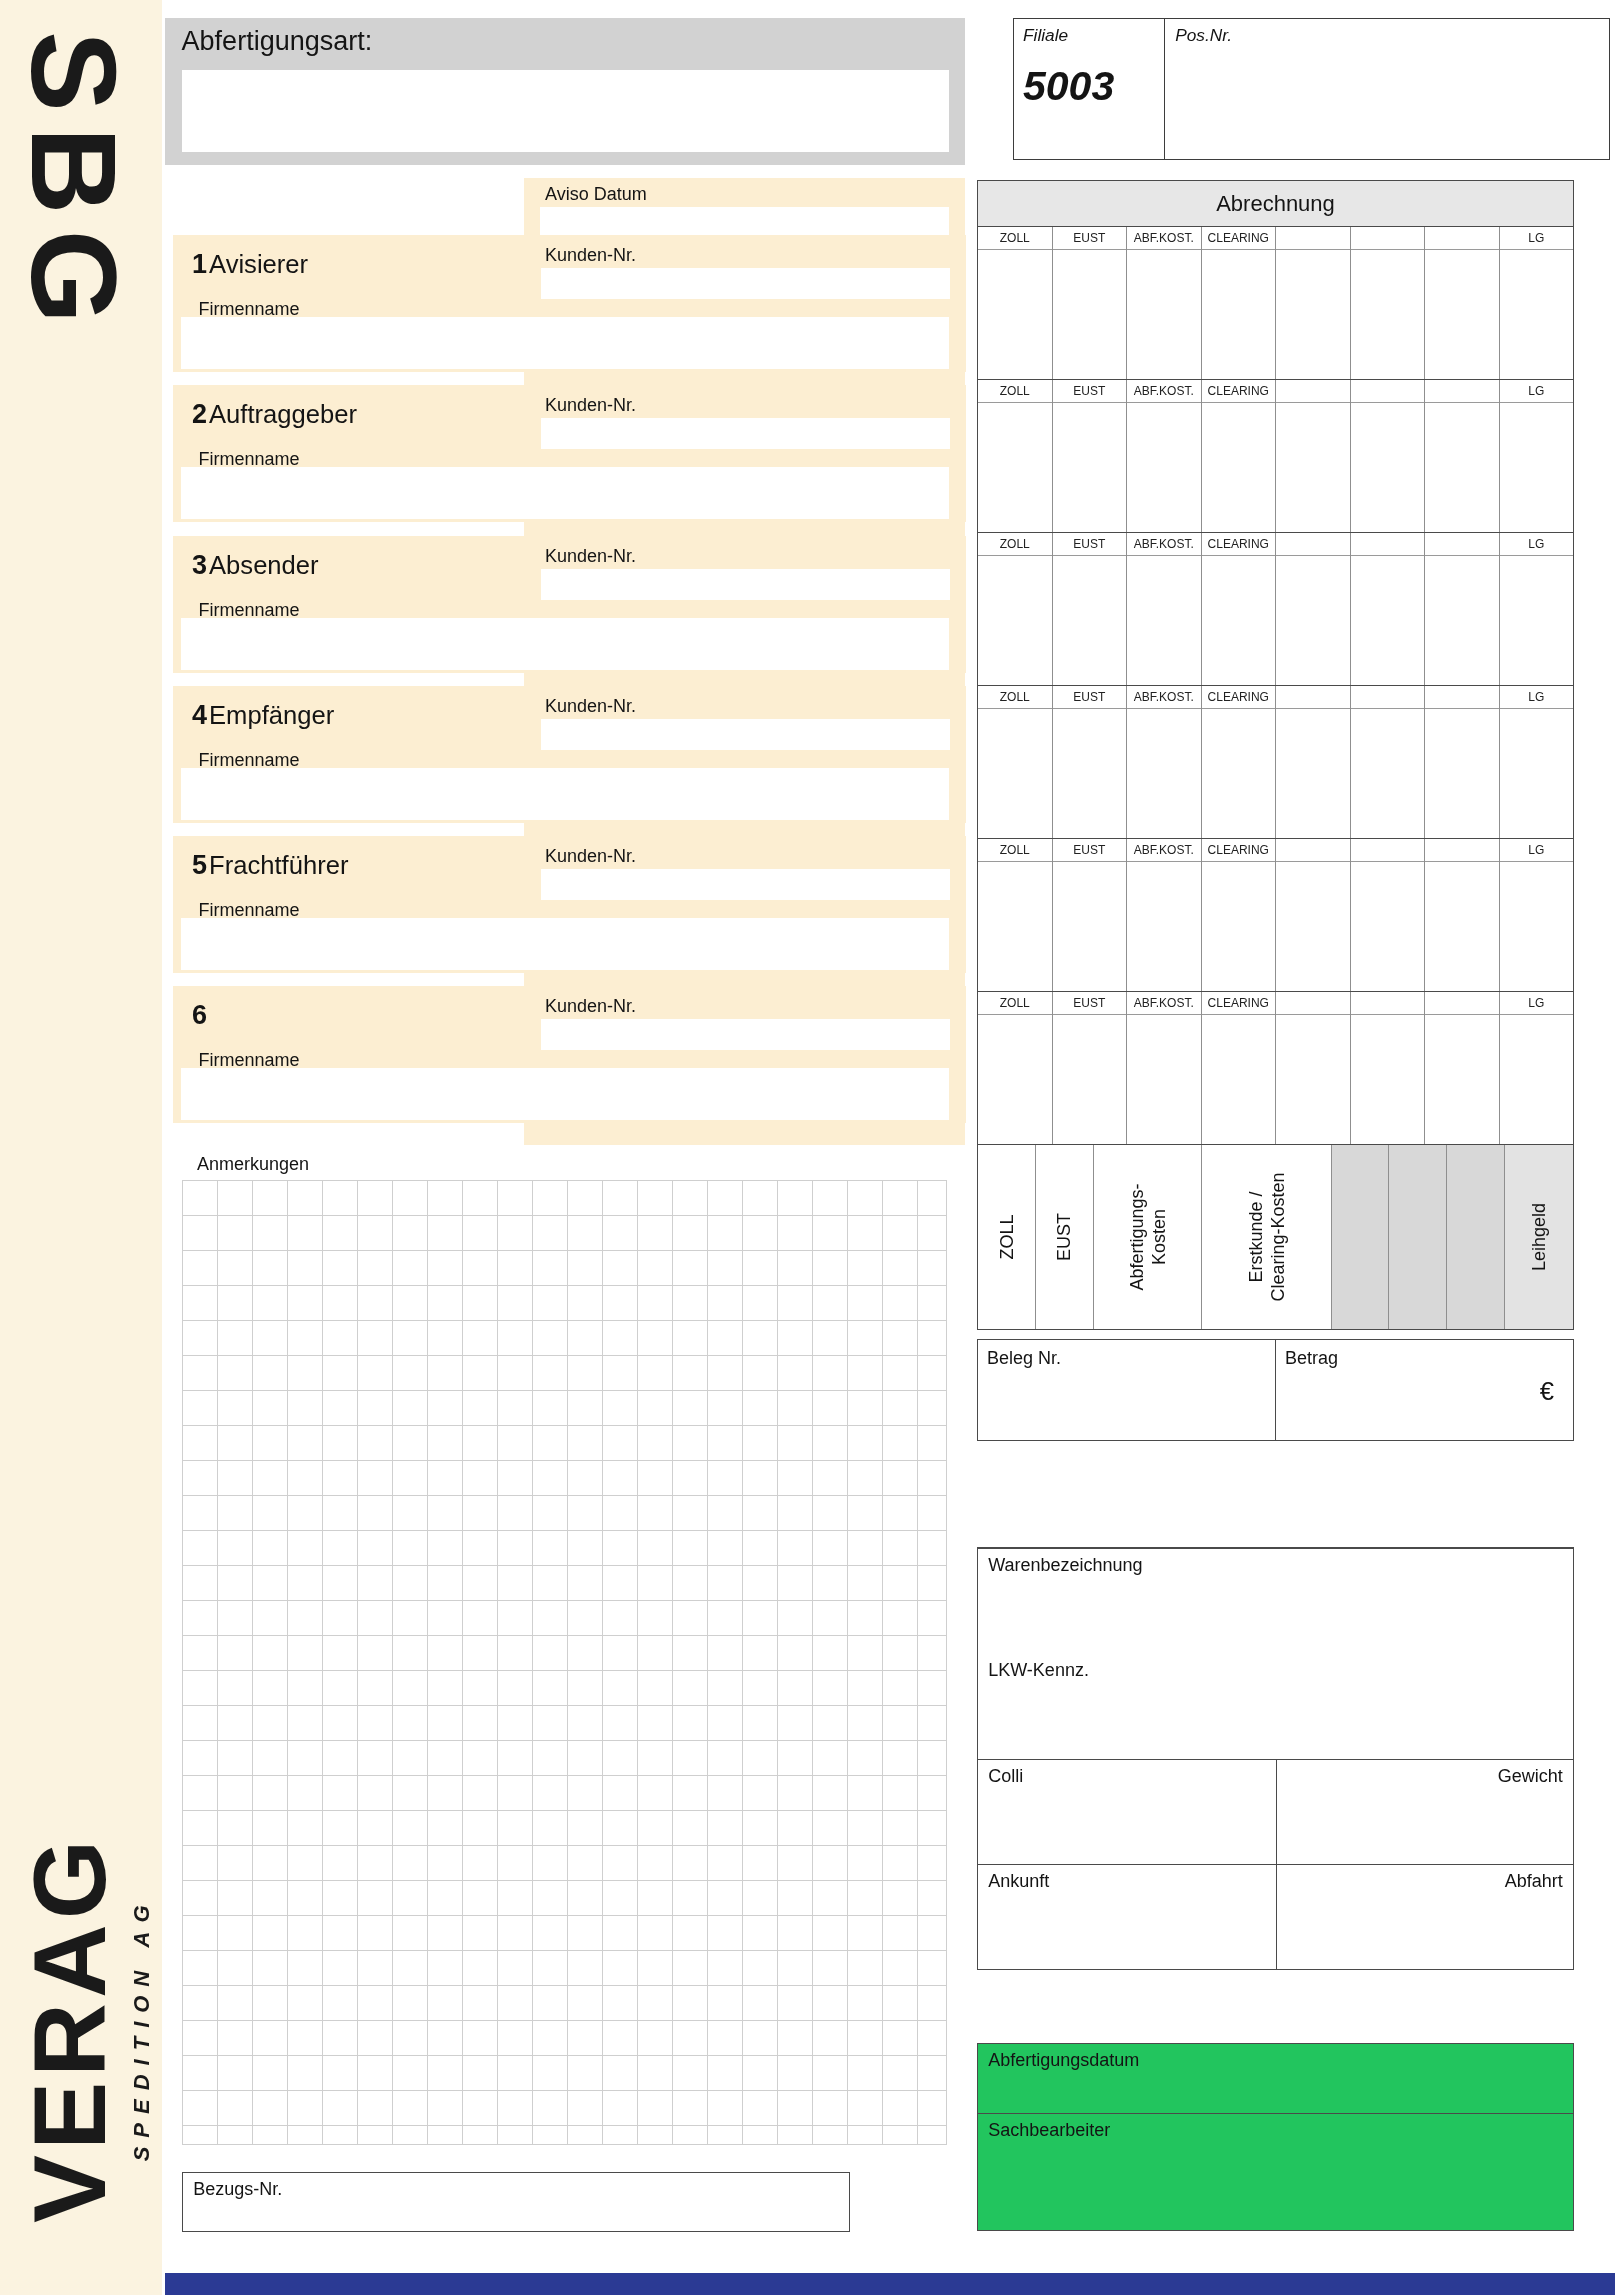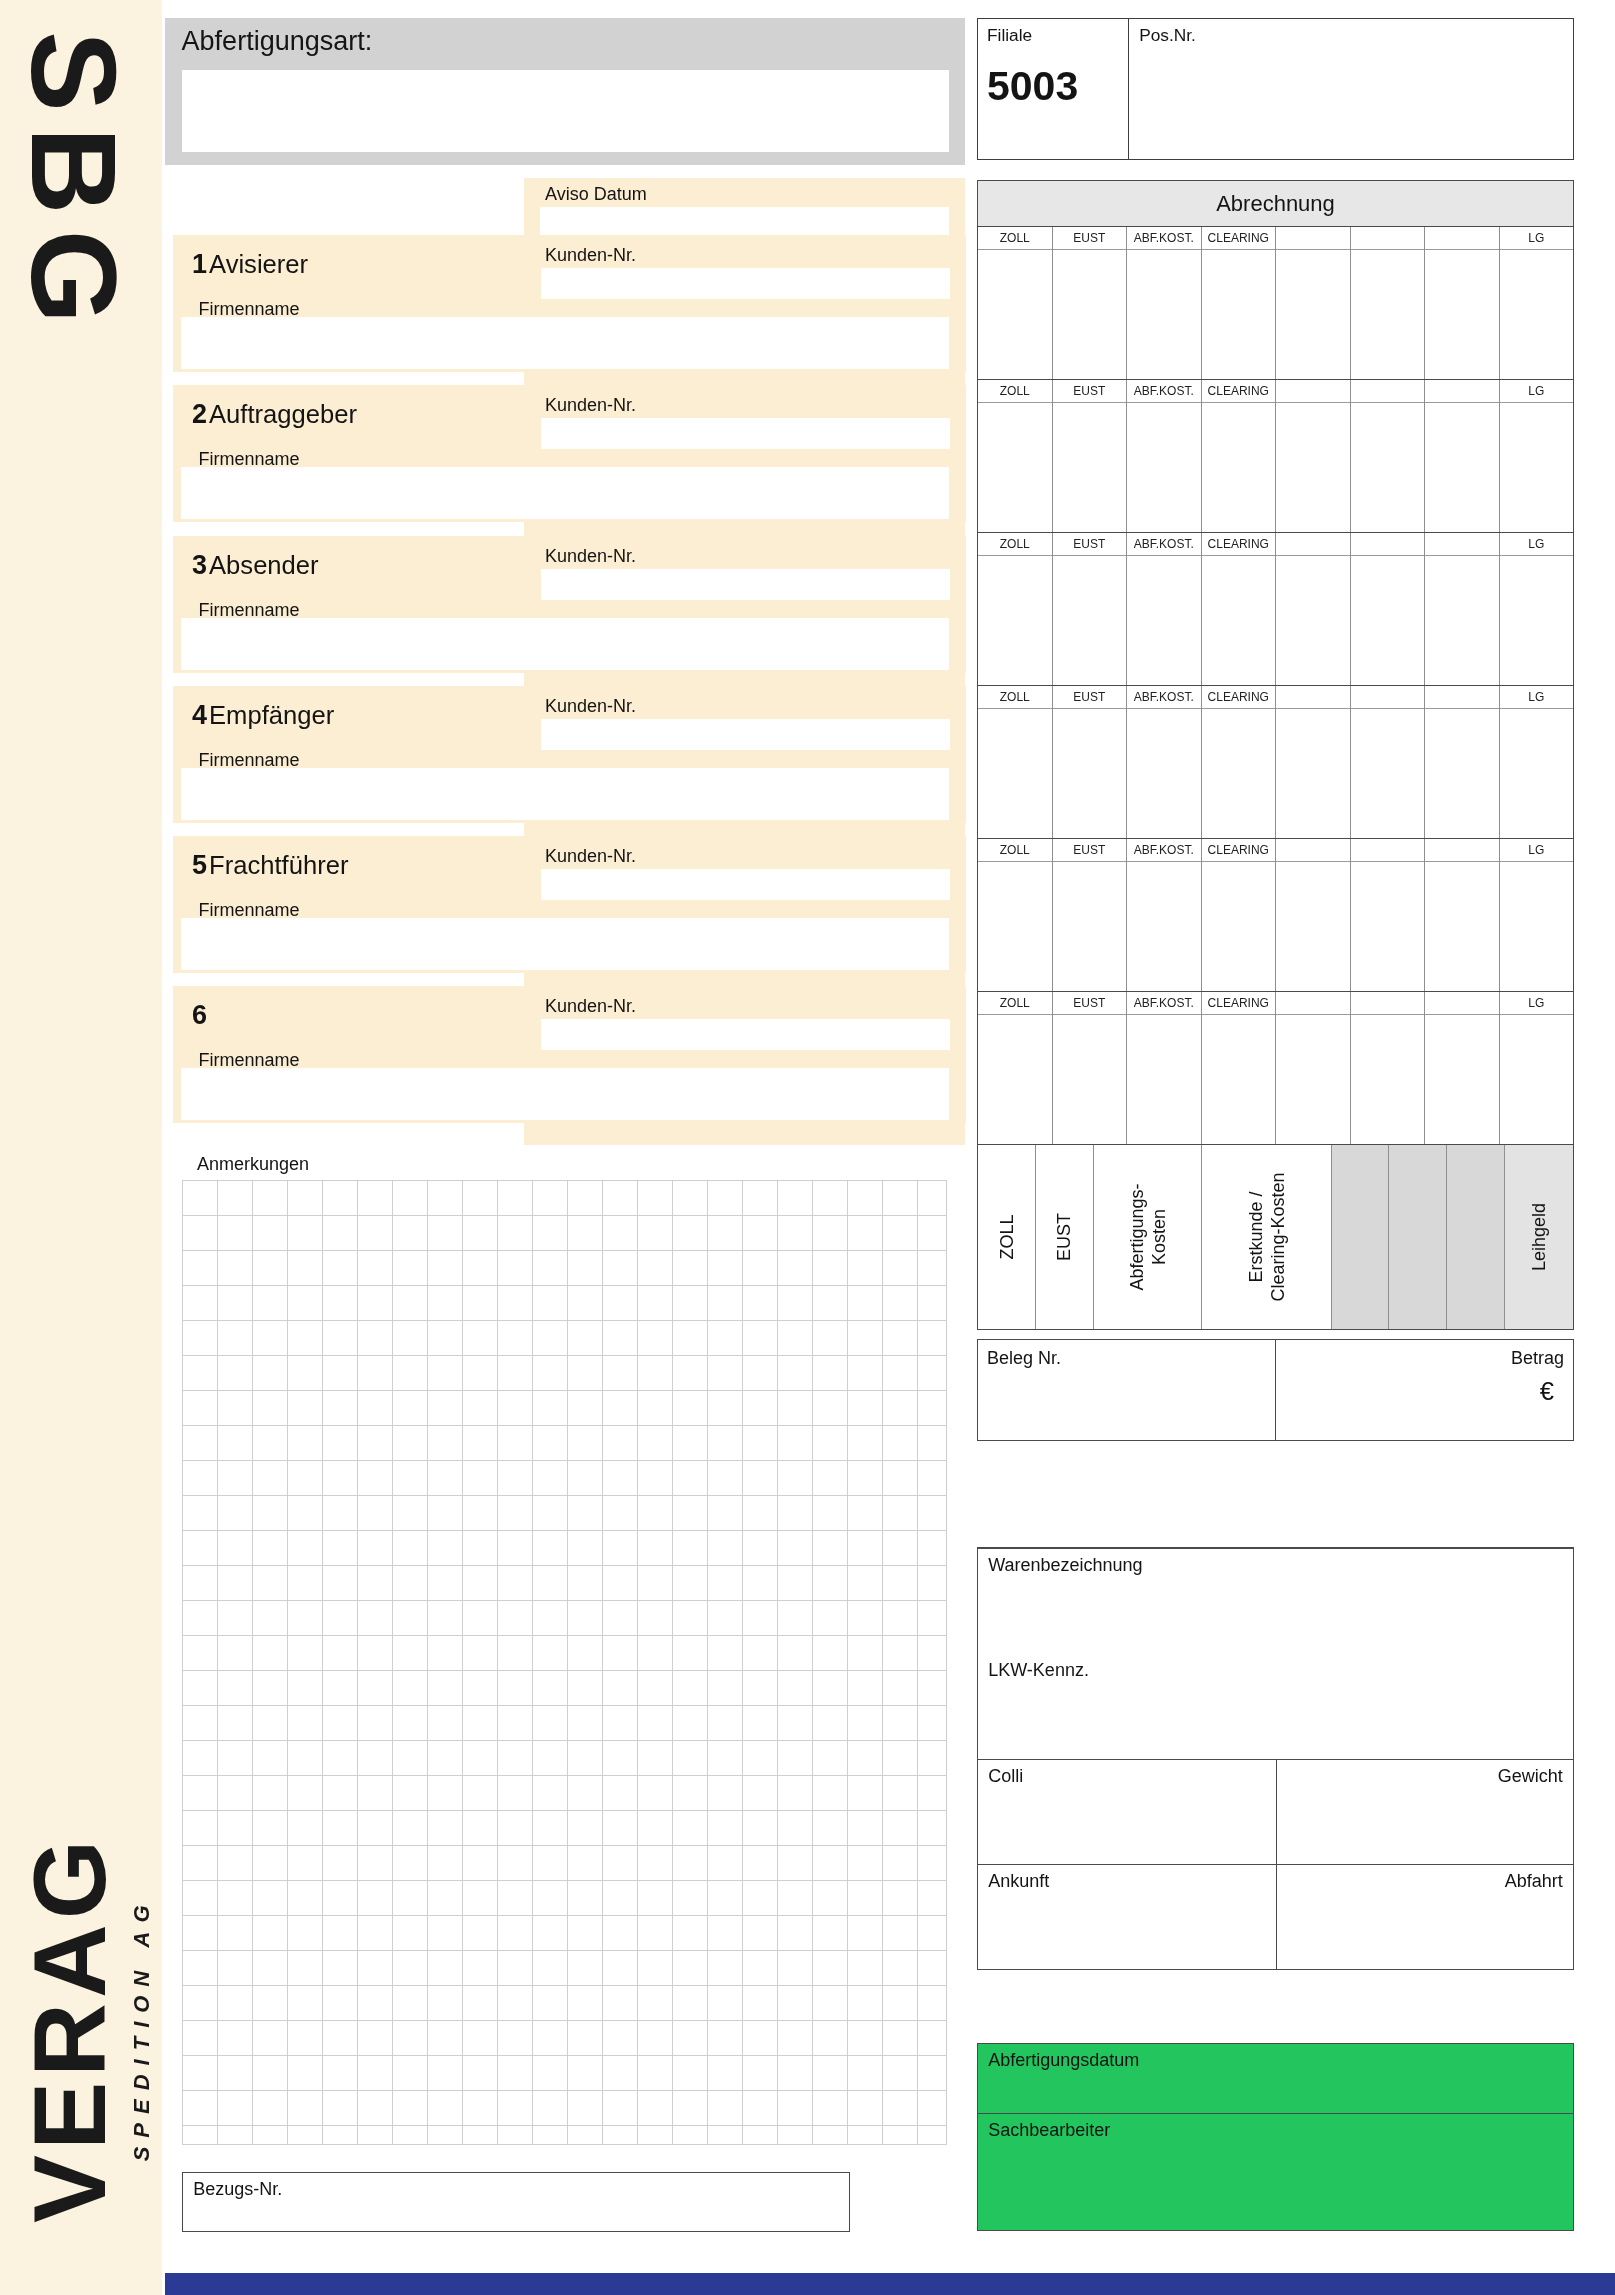--- a/index.html
+++ b/index.html
@@ -12,21 +12,21 @@
          font-size:121px; font-weight:bold; letter-spacing:15.3px; line-height:128px; white-space:nowrap; color:#1a1a1a; }
   .verag-block { position:absolute; left:18px; top:2223px; transform-origin:0 0; transform:rotate(-90deg); white-space:nowrap; color:#1a1a1a; }
   .verag-main { font-size:102px; font-weight:bold; letter-spacing:5.1px; line-height:105px; }
   .verag-sub  { font-size:22px; font-weight:bold; font-style:italic; letter-spacing:9px; line-height:37px; text-align:center; }
 
   
   .topgray { position:absolute; left:165px; top:18px; width:800px; height:147px; background:#d2d2d2; }
   .topgray-label { position:absolute; left:16.6px; top:7.7px; font-size:27px; }
   .topgray-input { position:absolute; left:16.6px; top:52px; width:767px; height:82px; background:#ffffff; }
 
-  .filbox { position:absolute; left:977px; top:18px; width:597px; height:142px; border:1.9px solid #3d3d3d; display:flex; background:#fff; }
+  .filbox { position:absolute; left:1013px; top:18px; width:597px; height:142px; border:1.9px solid #3d3d3d; display:flex; background:#fff;font-style:italic; }
   .fil-cell { width:151px; border-right:1.9px solid #3d3d3d; padding:6.4px 9px; }
   .fil-label, .pos-label { font-size:17.3px; }
   .fil-value { font-size:41px; font-weight:bold; margin-top:16.6px; }
   .pos-cell { flex:1; padding:6.4px 10.2px; }
 
   
   .creamcol { position:absolute; left:524px; top:178px; width:441px; height:967px; background:#fceed2; }
   .aviso-label { position:absolute; left:545px; top:184px; font-size:18px; }
   .aviso-input { position:absolute; left:540px; top:207px; width:409px; height:29px; background:#ffffff; }
 
@@ -50,21 +50,21 @@
   .ab-foot { display:flex; height:184px; }
   .ab-fcell { flex:1; border-right:0.6px solid #8f8f8f; display:flex; align-items:center; justify-content:center; }
   .ab-fcell:last-child { border-right:none; }
   .ab-fcell.gray  { background:#d8d8d8; }
   .ab-fcell.lgray { background:#e3e3e3; }
   .rot { display:inline-block; transform:rotate(-90deg); white-space:pre-line; text-align:center; font-size:18px; line-height:22px; width:max-content; }
 
   
   .beleg { position:absolute; left:977px; top:1339px; width:597px; height:102px; border:1.3px solid #4a4a4a; display:flex; background:#fff; }
   .beleg-cell { flex:1; border-right:1.3px solid #4a4a4a; padding:7.7px 9px; font-size:18px; position:relative; }
-  .beleg-cell:last-child { border-right:none;text-align:right; }
+  .beleg-cell:last-child { border-right:none; }
   .euro { position:absolute; right:19px; top:37px; font-size:25.6px; }
 
   
   .notes-label { position:absolute; left:197px; top:1154px; font-size:18px; }
   .notes-grid { position:absolute; left:182px; top:1180px; width:765px; height:965px;
     background-image: linear-gradient(to right, #cfcfcf 0.6px, transparent 0.6px), linear-gradient(to bottom, #cfcfcf 0.6px, transparent 0.6px);
     background-size:35px 35px; border-right:0.6px solid #cfcfcf; border-bottom:0.6px solid #cfcfcf; }
 
   
   .panel1 { position:absolute; left:977px; top:1547px; width:597px; height:423px; border:1.3px solid #4a4a4a;

